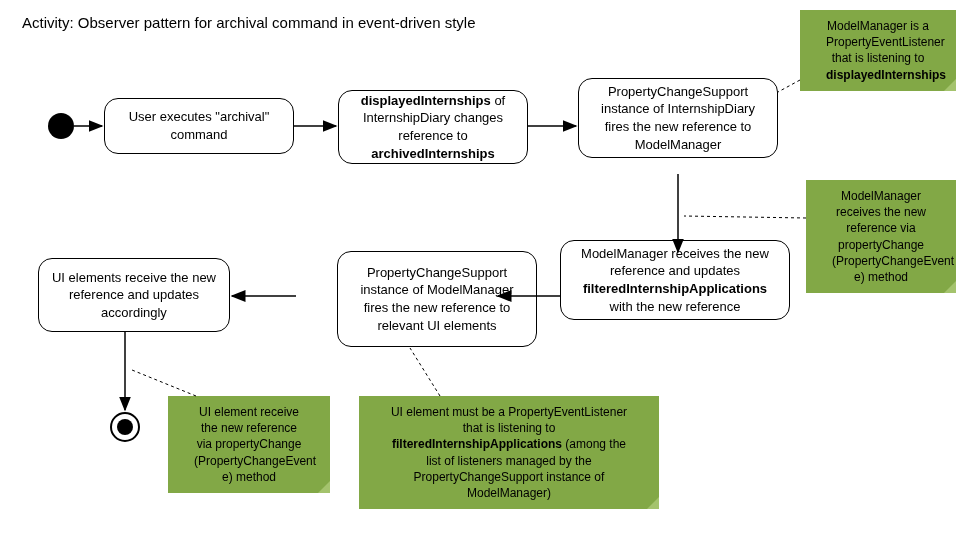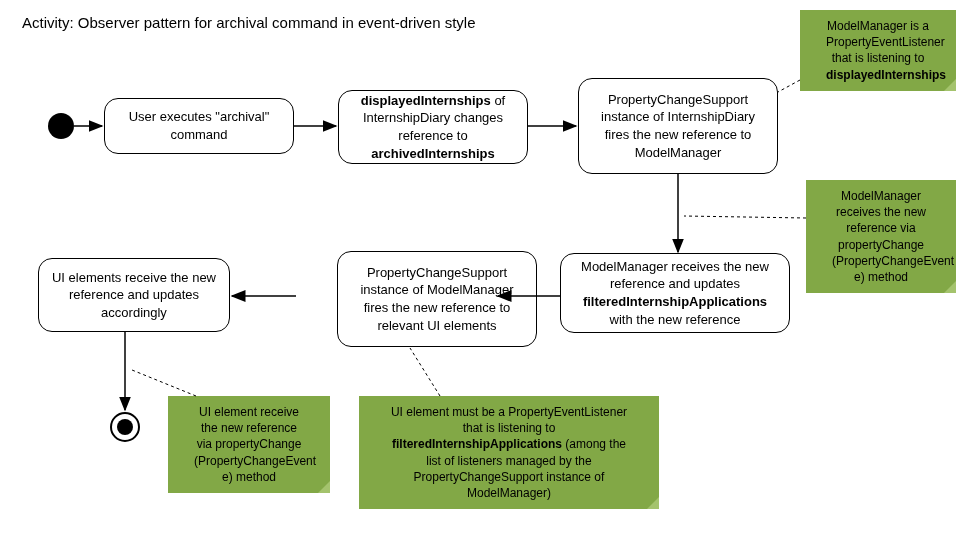--- a/index.html
+++ b/index.html
@@ -94,25 +94,25 @@
 <div class="node" style="left:104px; top:98px; width:190px; height:56px;">
   <span>User executes "archival" command</span>
 </div>
 
 <div class="node" style="left:338px; top:90px; width:190px; height:74px;">
   <span>
     <b>displayedInternships</b><span> of InternshipDiary changes reference to </span><b>archivedInternships</b>
   </span>
 </div>
 
-<div class="node" style="left:578px; top:78px; width:200px; height:96px;">
+<div class="node" style="left:578px; top:78px; width:200px; height:80px;">
   <span>PropertyChangeSupport instance of InternshipDiary fires the new reference to ModelManager</span>
 </div>
 
-<div class="node" style="left:560px; top:253px; width:230px; height:80px;">
+<div class="node" style="left:560px; top:240px; width:230px; height:80px;">
   <span>
     <span>ModelManager receives the new reference and updates </span><b>filteredInternshipApplications</b><span> with the new reference</span>
   </span>
 </div>
 
 <div class="node" style="left:296px; top:251px; width:200px; height:96px;margin-left:41px;">
   <span>PropertyChangeSupport instance of ModelManager fires the new reference to relevant UI elements</span>
 </div>
 
 <div class="node" style="left:38px; top:258px; width:192px; height:74px;">

